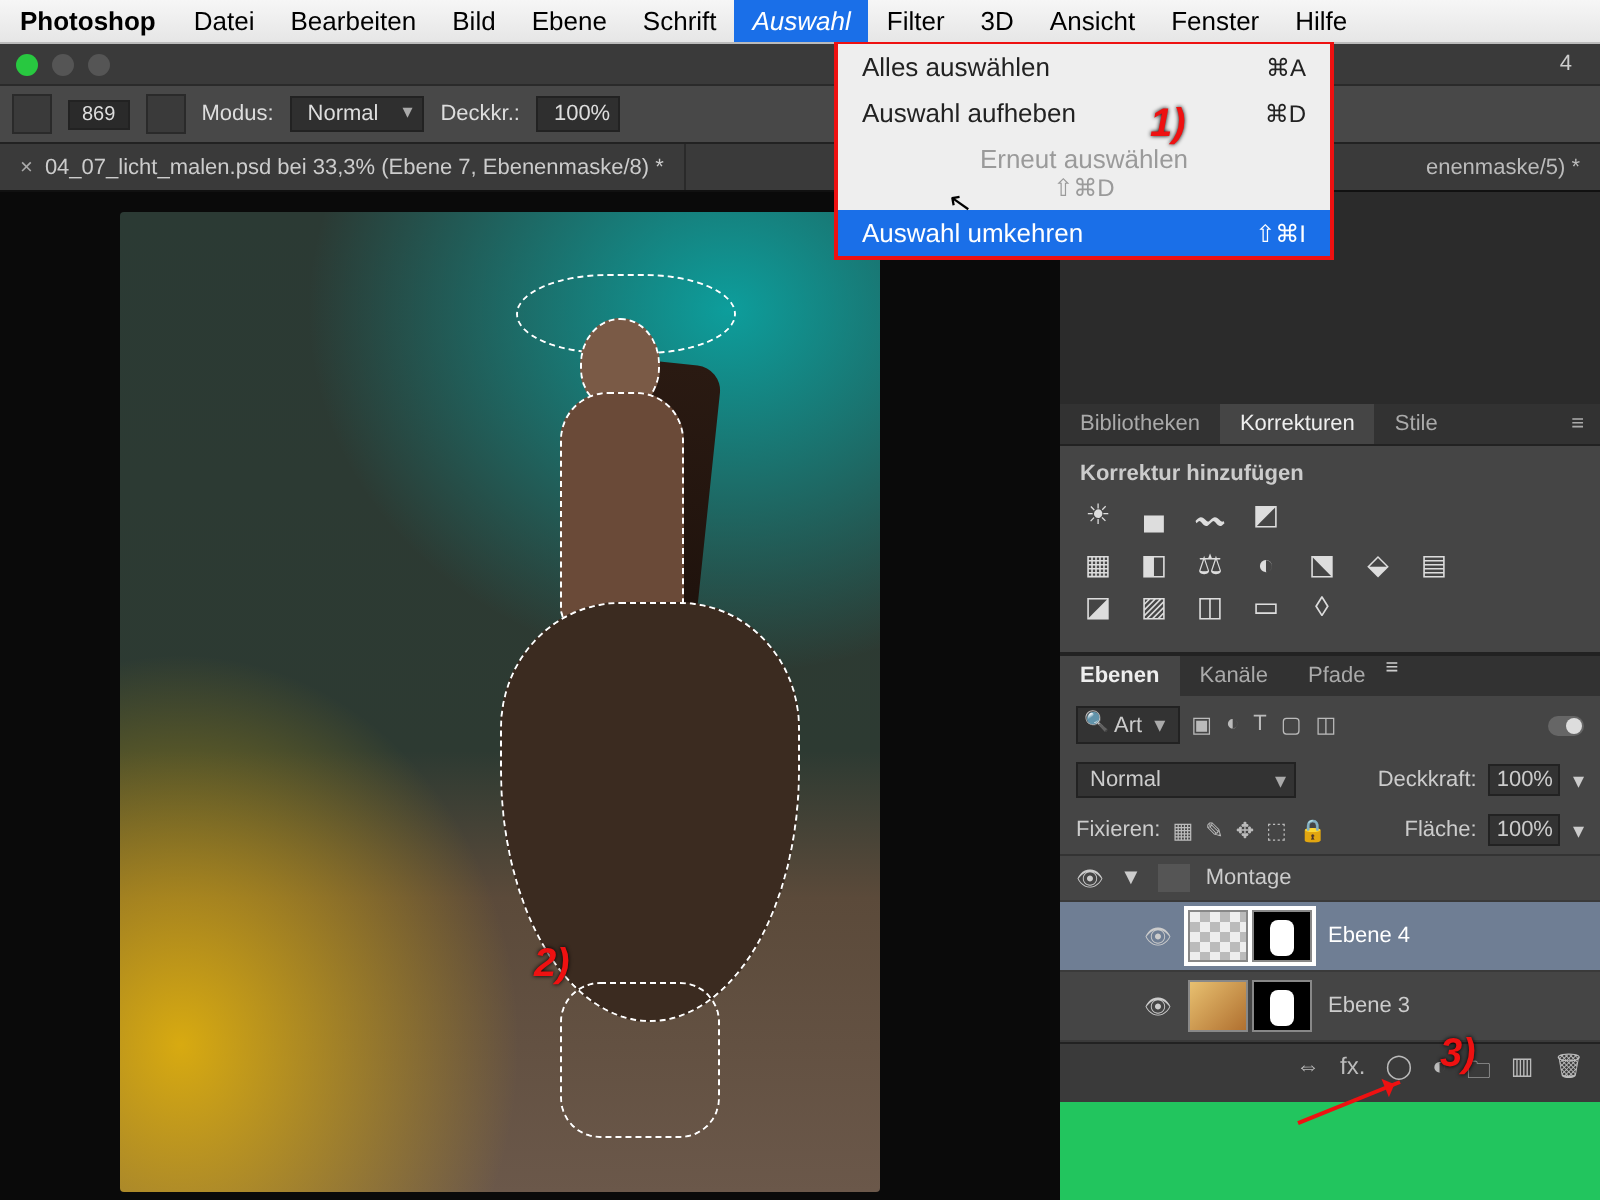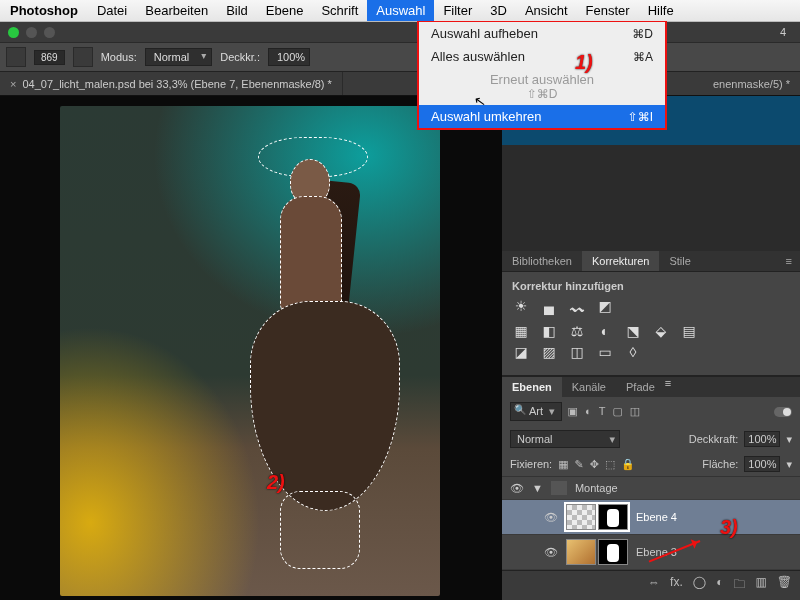--- a/index.html
+++ b/index.html
@@ -2,21 +2,21 @@
 <html><head>
 <meta charset="utf-8">
 <style>
   * { box-sizing: border-box; margin: 0; padding: 0; font-family: "Helvetica Neue", Arial, sans-serif; }
   body { width: 800px; height: 600px; overflow: hidden; background: #000; position: relative; }
 
   
   .menubar { height: 22px; background: linear-gradient(#f6f6f6,#e6e6e6); display: flex; align-items: center; font-size: 13px; color: #000; border-bottom: 1px solid #bbb; }
   .menubar .app { font-weight: 600; padding: 0 10px; }
   .menubar .mitem { padding: 0 9px; height: 100%; display: flex; align-items: center; }
-  .menubar .mitem.active { background: #1a6fe8; color: #fff; }
+  .menubar .mitem.active { background: #1a6fe8; color: #fff; font-style: italic; }
 
   
   .chrome { height: 20px; background: #3a3a3a; display: flex; align-items: center; padding: 0 8px; gap: 7px; }
   .tl { width: 11px; height: 11px; border-radius: 50%; }
   .tl.g { background: #28c840; }
   .tl.y { background: #555; }
   .tl.r { background: #555; }
   .chrome .spacer { flex: 1; }
   .chrome .tabtxt { color: #ccc; font-size: 11px; margin-right: 6px; }
 
@@ -63,21 +63,21 @@
   .menu { position:absolute; left:417px; top:22px; width:250px; background:#eee; border:2px solid #e11; border-top:none; z-index:50; font-size:13px; }
   .menu .row { display:flex; justify-content:space-between; align-items:center; padding:4px 12px; color:#222; }
   .menu .row.disabled { color:#9a9a9a;flex-direction:column; }
   .menu .row.sel { background:#1a6fe8; color:#fff; }
   .menu .sc { font-size:12px; }
   .menu-top-border { position:absolute; left:417px; top:21px; width:250px; height:2px; background:#e11; z-index:49;}
   .cursor { position:absolute; left:474px; top:93px; z-index:55; font-size:14px; color:#000; transform:rotate(-10deg);}
   .cursor:before{content:"↖";}
 
   
-  .panels { width:298px; background:#0c4a6e; display:flex; flex-direction:column; color:#ccc; font-size:11px;justify-content:flex-end; }
+  .panels { width:270px; background:#22c55e; display:flex; flex-direction:column; color:#ccc; font-size:11px; }
   .panels .gap { height:106px; background:#2b2b2b; }
   .ptabs { display:flex; background:#323232; border-bottom:1px solid #222; }
   .ptabs .pt { padding:4px 10px; color:#aaa; }
   .ptabs .pt.active { background:#454545; color:#eee; }
   .ptabs .menuico { margin-left:auto; padding:4px 8px; color:#aaa; }
 
   .adjust { padding:8px 10px 10px; background:#454545; }
   .adjust .title { font-weight:600; margin-bottom:6px; }
   .iconrow { display:flex; gap:10px; margin:5px 0; color:#ddd; font-size:14px; }
   .iconrow span { width:18px; text-align:center; }
@@ -165,26 +165,26 @@
   <div class="dtab">
     <span class="x">×</span>
     <span>04_07_licht_malen.psd bei 33,3% (Ebene 7, Ebenenmaske/8) *</span>
   </div>
   <div class="dtab2">enenmaske/5) *</div>
 </div>
 
 <div class="menu-top-border"></div>
 <div class="menu">
   <div class="row">
+    <span>Alles auswählen</span>
+    <span class="sc">⌘A</span>
+  </div>
+  <div class="row">
     <span>Auswahl aufheben</span>
     <span class="sc">⌘D</span>
-  </div>
-  <div class="row">
-    <span>Alles auswählen</span>
-    <span class="sc">⌘A</span>
   </div>
   <div class="row disabled">
     <span>Erneut auswählen</span>
     <span class="sc">⇧⌘D</span>
   </div>
   <div class="row sel">
     <span>Auswahl umkehren</span>
     <span class="sc">⇧⌘I</span>
   </div>
 </div>

